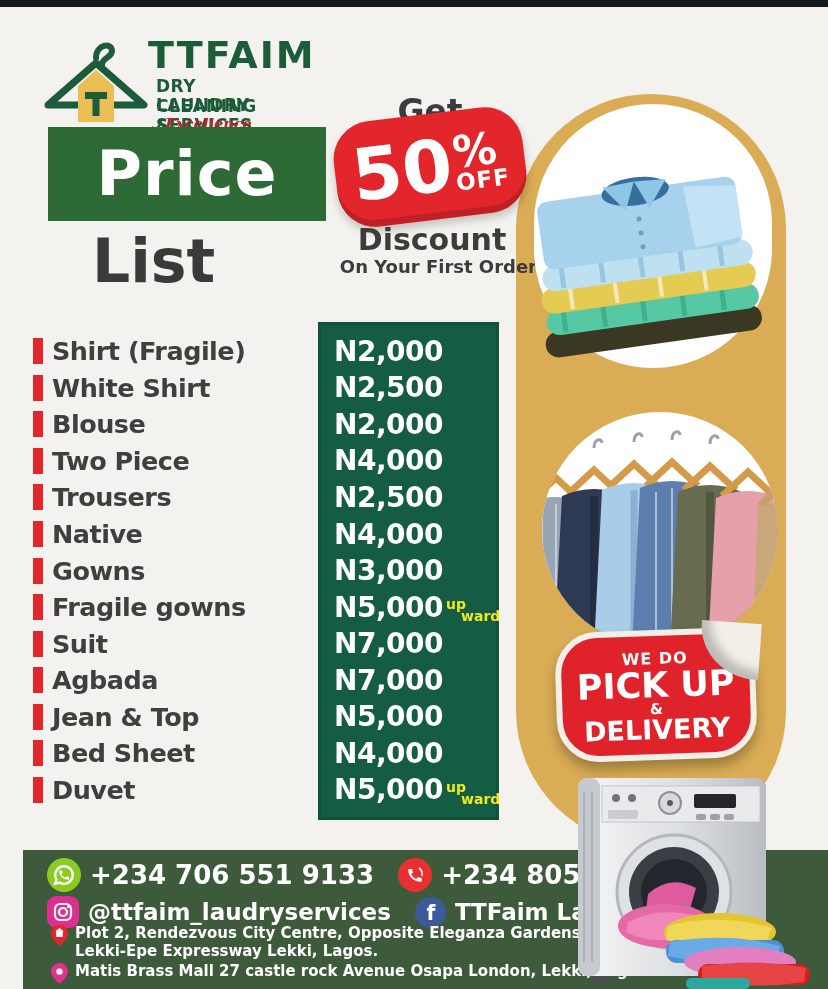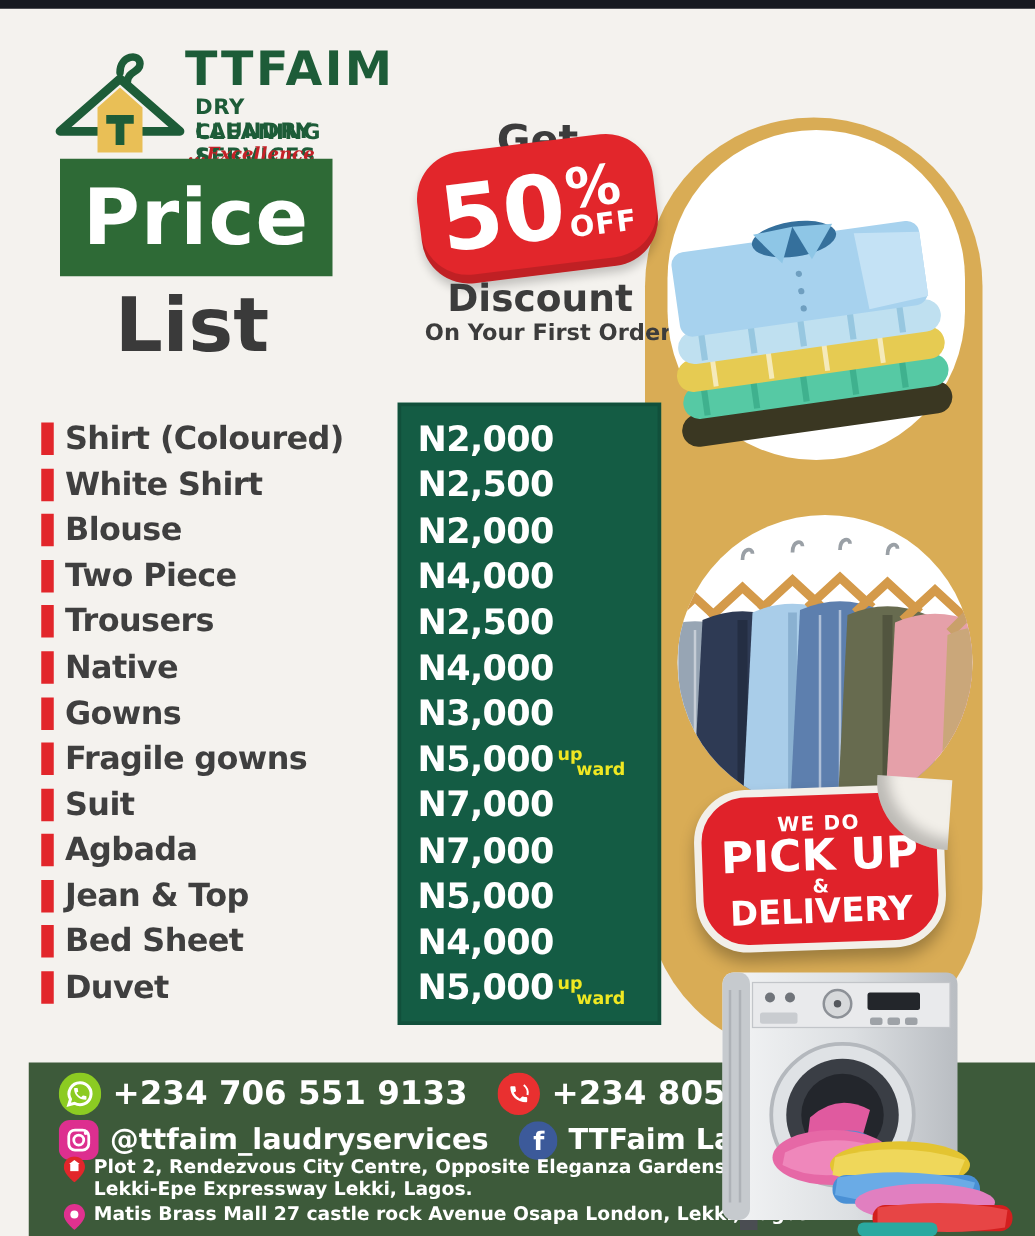--- a/index.html
+++ b/index.html
@@ -16,21 +16,21 @@
   
   .logo{position:absolute;left:0;top:0;z-index:2;}
   .hanger{position:absolute;left:40px;top:26px;}
   .brand{position:absolute;left:148px;top:33px;font-size:38px;font-weight:bold;color:var(--logo-green);letter-spacing:2px;}
   .brand-sub{position:absolute;left:156px;font-size:17px;font-weight:bold;color:var(--logo-green);letter-spacing:0.5px;}
   .sub1{top:76px;} .sub2{top:95px;}
   .tagline{position:absolute;left:150px;top:115px;font-family:"DejaVu Serif","Liberation Serif",serif;
     font-style:italic;font-weight:bold;font-size:14.5px;color:#c42127;}
 
   
-  .price-box{position:absolute;left:48px;top:127px;width:218px;height:94px;background:var(--forest-green);z-index:2;
+  .price-box{position:absolute;left:48px;top:127px;width:278px;height:94px;background:var(--forest-green);z-index:2;
     color:#fff;font-size:62px;font-weight:bold;line-height:94px;padding-left:0;text-align:center;letter-spacing:1px;}
   .list-title{position:absolute;left:92px;top:226px;font-size:60px;font-weight:bold;color:#3a3a3a;z-index:2;}
 
   
   .offer{position:absolute;left:0;top:0;z-index:2;}
   .get{position:absolute;left:370px;top:92px;width:120px;text-align:center;font-size:33px;font-weight:bold;color:var(--ink);}
   .blob{position:absolute;left:335px;top:114px;width:190px;height:106px;background:var(--accent-red);
     border-radius:38px;transform:rotate(-7deg);display:flex;align-items:center;justify-content:center;
     box-shadow:inset 0 -7px 0 rgba(0,0,0,0.15), 0 5px 8px rgba(0,0,0,0.2);}
   .blob .big{font-size:72px;font-weight:bold;color:#fff;line-height:1;}
@@ -40,21 +40,21 @@
   .discount{position:absolute;left:337px;top:222px;width:190px;text-align:center;font-size:30px;font-weight:bold;color:var(--ink);}
   .offer-sub{position:absolute;left:327px;top:256px;width:210px;text-align:right;font-size:18px;font-weight:bold;color:var(--ink);}
 
   
   .items{position:absolute;left:33px;top:333px;z-index:2;}
   .item-row{display:flex;align-items:center;height:36.55px;}
   .bullet{width:10px;height:26px;background:var(--accent-red);margin-right:9px;flex:none;}
   .item-name{font-size:25.5px;font-weight:bold;color:#3f3f3f;letter-spacing:-0.5px;white-space:nowrap;}
 
   
-  .panel{position:absolute;left:318px;top:322px;width:211px;height:498px;background:var(--deep-green);z-index:2;
+  .panel{position:absolute;left:318px;top:322px;width:181px;height:498px;background:var(--deep-green);z-index:2;
     box-shadow:inset 0 0 0 3px rgba(0,0,0,0.12);padding-top:11px;box-sizing:border-box;}
   .price-row{display:flex;align-items:center;height:36.55px;padding-left:16px;}
   .price{font-size:28px;font-weight:bold;color:#fff;white-space:nowrap;letter-spacing:-0.5px;}
   .suffix{display:inline-flex;flex-direction:column;color:var(--highlight-yellow);
     font-size:14px;font-weight:bold;line-height:12px;margin-left:3px;transform:translateY(3px);justify-content:space-between;}
   .suffix span:last-child{margin-left:15px;}
 
   
   .gold-col{position:absolute;left:516px;top:94px;width:270px;height:752px;background:var(--gold);border-radius:135px;z-index:1;}
   .shirts-circle{position:absolute;left:534px;top:104px;width:238px;height:264px;background:#fff;border-radius:119px;z-index:2;}
@@ -116,21 +116,21 @@
         <span class="off">OFF</span>
       </span>
     </div>
     <div class="discount">Discount</div>
     <div class="offer-sub">On Your First Order</div>
   </div>
 
   <div class="items">
     <div class="item-row">
         <span class="bullet"></span>
-        <span class="item-name">Shirt (Coloured)</span>
+        <span class="item-name">Shirt (Fragile)</span>
       </div>
     <div class="item-row">
         <span class="bullet"></span>
         <span class="item-name">White Shirt</span>
       </div>
     <div class="item-row">
         <span class="bullet"></span>
         <span class="item-name">Blouse</span>
       </div>
     <div class="item-row">

